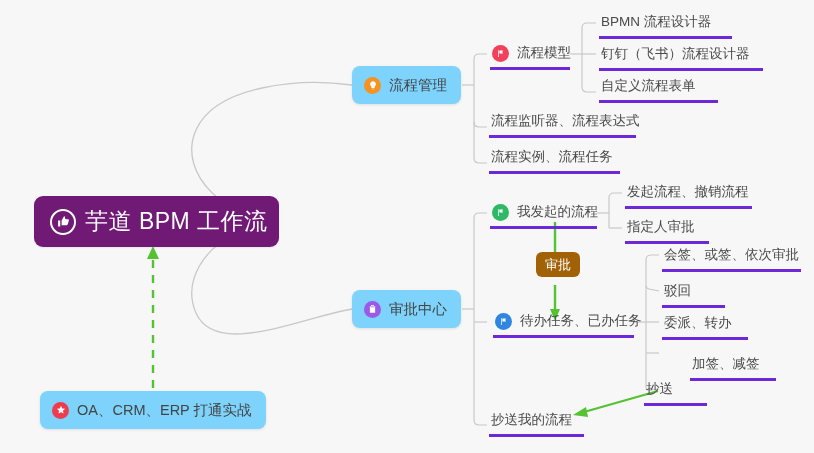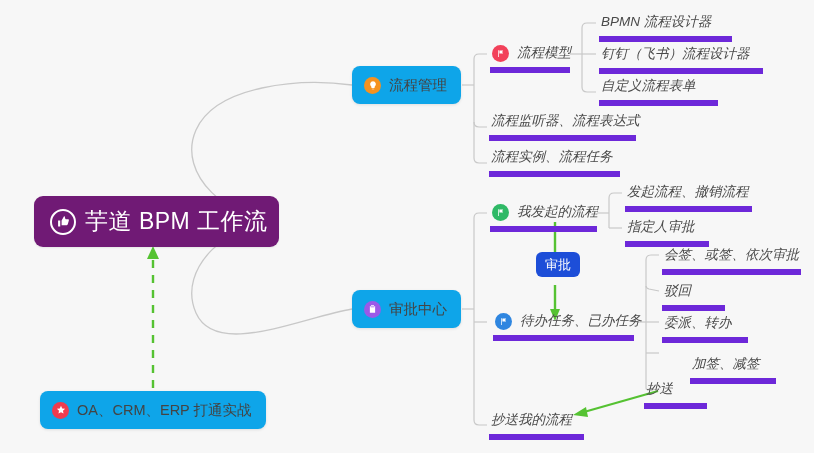--- a/index.html
+++ b/index.html
@@ -29,42 +29,41 @@
     color:#ffffff;
     font-size:23px;
     letter-spacing:0.5px;
     margin-left:9px;
     white-space:nowrap;
   }
 
   
   .card{
     position:absolute;
-    background:#0ea5e9;
+    background:#7dd3fc;
     border-radius:8px;
     display:flex;align-items:center;
     box-sizing:border-box;
     padding:0 14px 0 12px;
     height:38px;
     box-shadow:0 1px 3px rgba(0,0,0,0.10);
     white-space:nowrap;
   }
   .card .lbl{font-size:14.5px;color:#444;margin-left:8px;}
 
   
   .leaf{
     position:absolute;
     white-space:nowrap;
     font-size:13.5px;
     color:#4a4a4a;
     padding:2px 6px 5px 2px;
-    border-bottom:6px solid #6d28d9;
+    border-bottom:3px solid #6d28d9;
     box-sizing:border-box;
     line-height:18px;
-    font-style:italic;
   }
   .leaf.with-icon{display:flex;align-items:center;padding-left:2px;}
   .leaf.with-icon .lbl{margin-left:8px;}
 
   
   .ic{
     width:17px;height:17px;border-radius:50%;
     display:inline-flex;align-items:center;justify-content:center;
     flex:0 0 auto;
   }
@@ -73,21 +72,21 @@
   .ic-green{background:#2fb966;}
   .ic-blue{background:#2f86e0;}
   .ic-purple{background:#9b59e8;}
   .ic-orange{background:#f59220;}
   .ic-star{background:#ef3b4e;}
   .ic-root{width:22px;height:22px;border:2px solid #ffffff;border-radius:50%;background:transparent;}
 
   
   .badge{
     position:absolute;
-    background:#1d4ed8;
+    background:#a16207;
     color:#ffffff;
     font-size:13px;
     border-radius:6px;
     padding:5px 9px;
     line-height:15px;
     white-space:nowrap;
   }
 </style>
 </head>
 <body>

